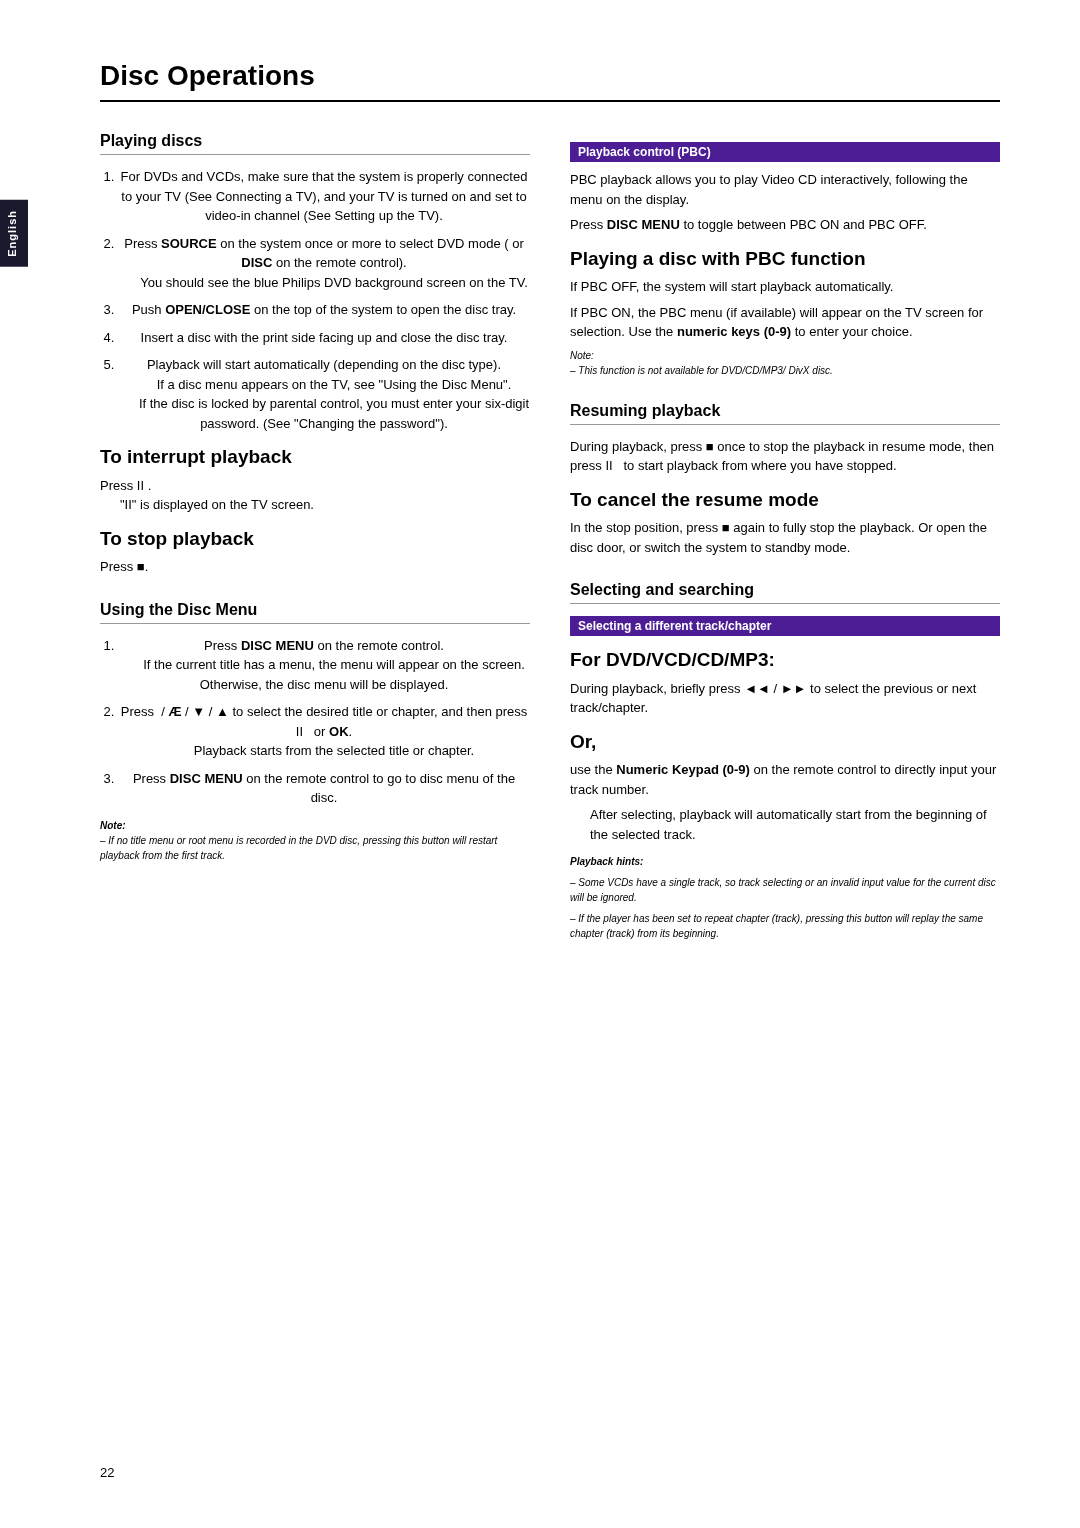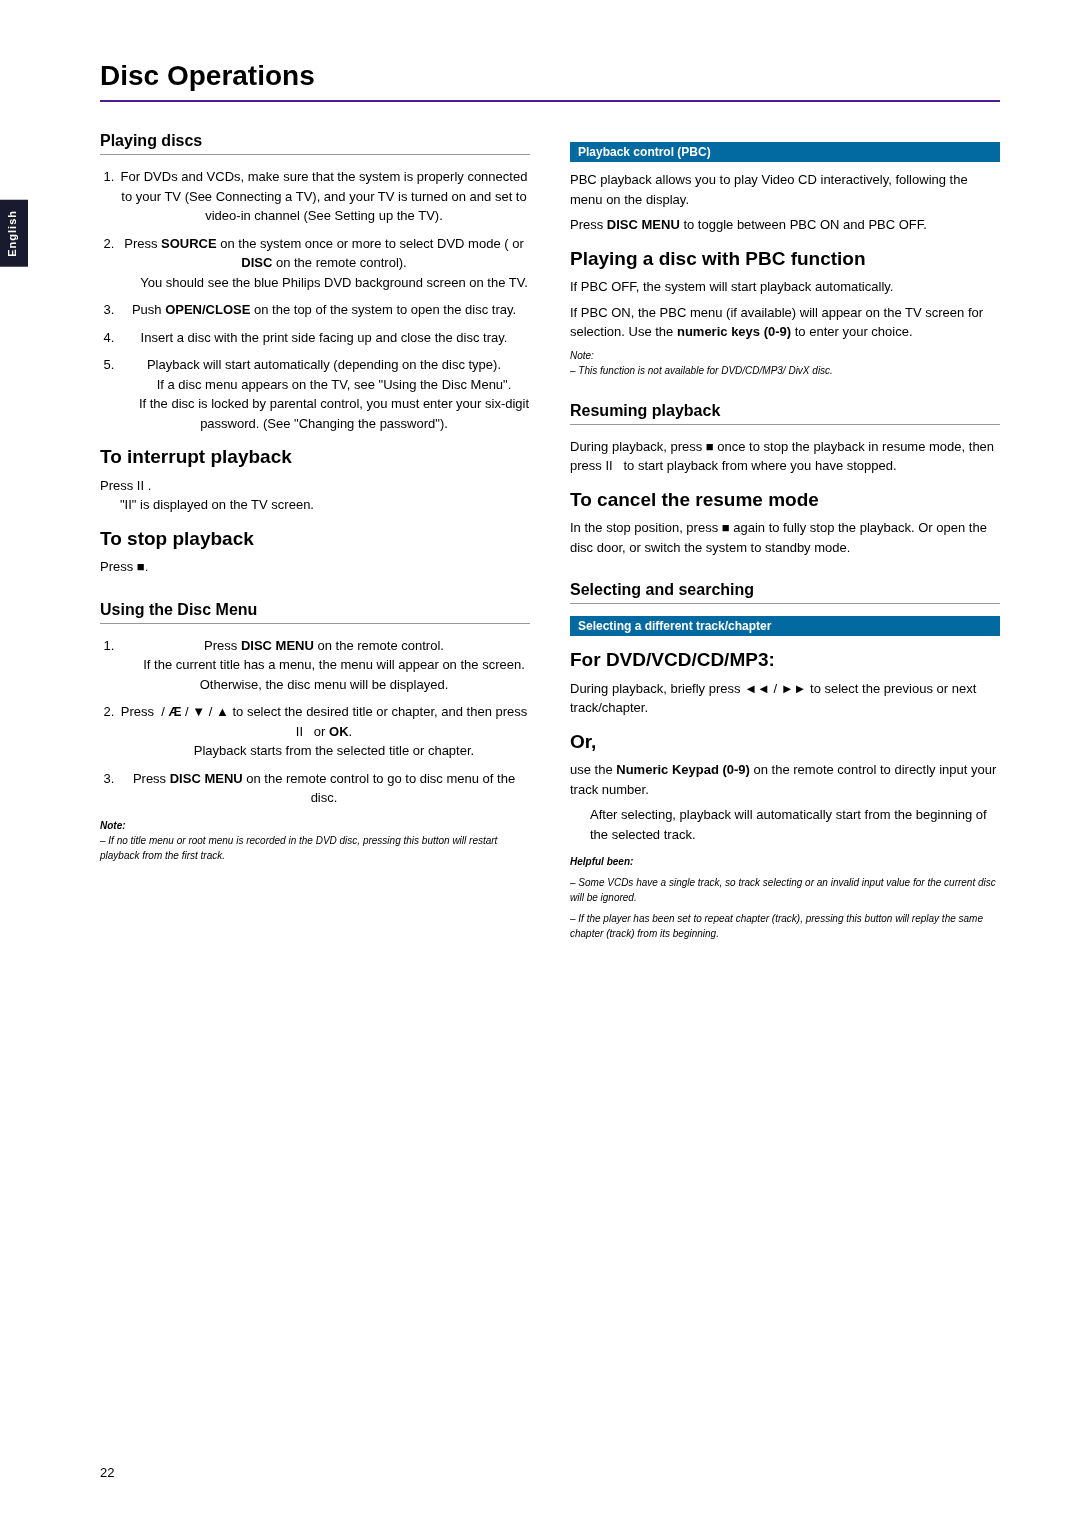--- a/index.html
+++ b/index.html
@@ -29,21 +29,21 @@
       writing-mode: vertical-rl;
       text-orientation: mixed;
       transform: rotate(180deg);
       padding: 10px 6px;
       letter-spacing: 1px;
     }
     h1.page-title {
       font-size: 28px;
       font-weight: bold;
       margin-bottom: 30px;
-      border-bottom: 2px solid #4c1d95;
+      border-bottom: 2px solid #000000;
       padding-bottom: 8px;
     }
     .two-col {
       display: grid;
       grid-template-columns: 1fr 1fr;
       gap: 15px 40px;
     }
     .left-col {}
     .right-col {}
     h2.section-title {
@@ -68,21 +68,21 @@
     .indent { margin-left: 20px; }
     .bold { font-weight: bold; }
     .italic { font-style: italic; }
     .sub-heading {
       font-weight: bold;
       font-size: 19px;
       margin-top: 10px;
       margin-bottom: 4px;
     }
     .dark-bar {
-      background: #0369a1;
+      background: #4c1d95;
       color: #fff;
       font-weight: bold;
       font-size: 12px;
       padding: 3px 8px;
       margin-bottom: 8px;
       margin-top: 10px;
     }
     .note-italic {
       font-style: italic;
       font-size: 10px;
@@ -165,21 +165,21 @@
       </div>
 
       <div class="section">
         <h2 class="section-title">Selecting and searching</h2>
         <div class="dark-bar">Selecting a different track/chapter</div>
         <p class="sub-heading">For DVD/VCD/CD/MP3:</p>
         <p>During playback, briefly press ◄◄ / ►► to select the previous or next track/chapter.</p>
         <p class="sub-heading">Or,</p>
         <p>use the <span class="bold">Numeric Keypad (0-9)</span> on the remote control to directly input your track number.</p>
         <p class="indent">After selecting, playback will automatically start from the beginning of the selected track.</p>
-        <p class="note-italic sub-heading">Helpful been:</p>
+        <p class="note-italic sub-heading">Playback hints:</p>
         <p class="note-italic">– Some VCDs have a single track,  so track selecting or an invalid input value for the current disc will be ignored.</p>
         <p class="note-italic">– If the player has been set to repeat chapter (track), pressing this button will replay the same chapter (track) from its beginning.</p>
       </div>
 
     </div>
   </div>
 
   <div class="page-number">22</div>
 </div>
 

